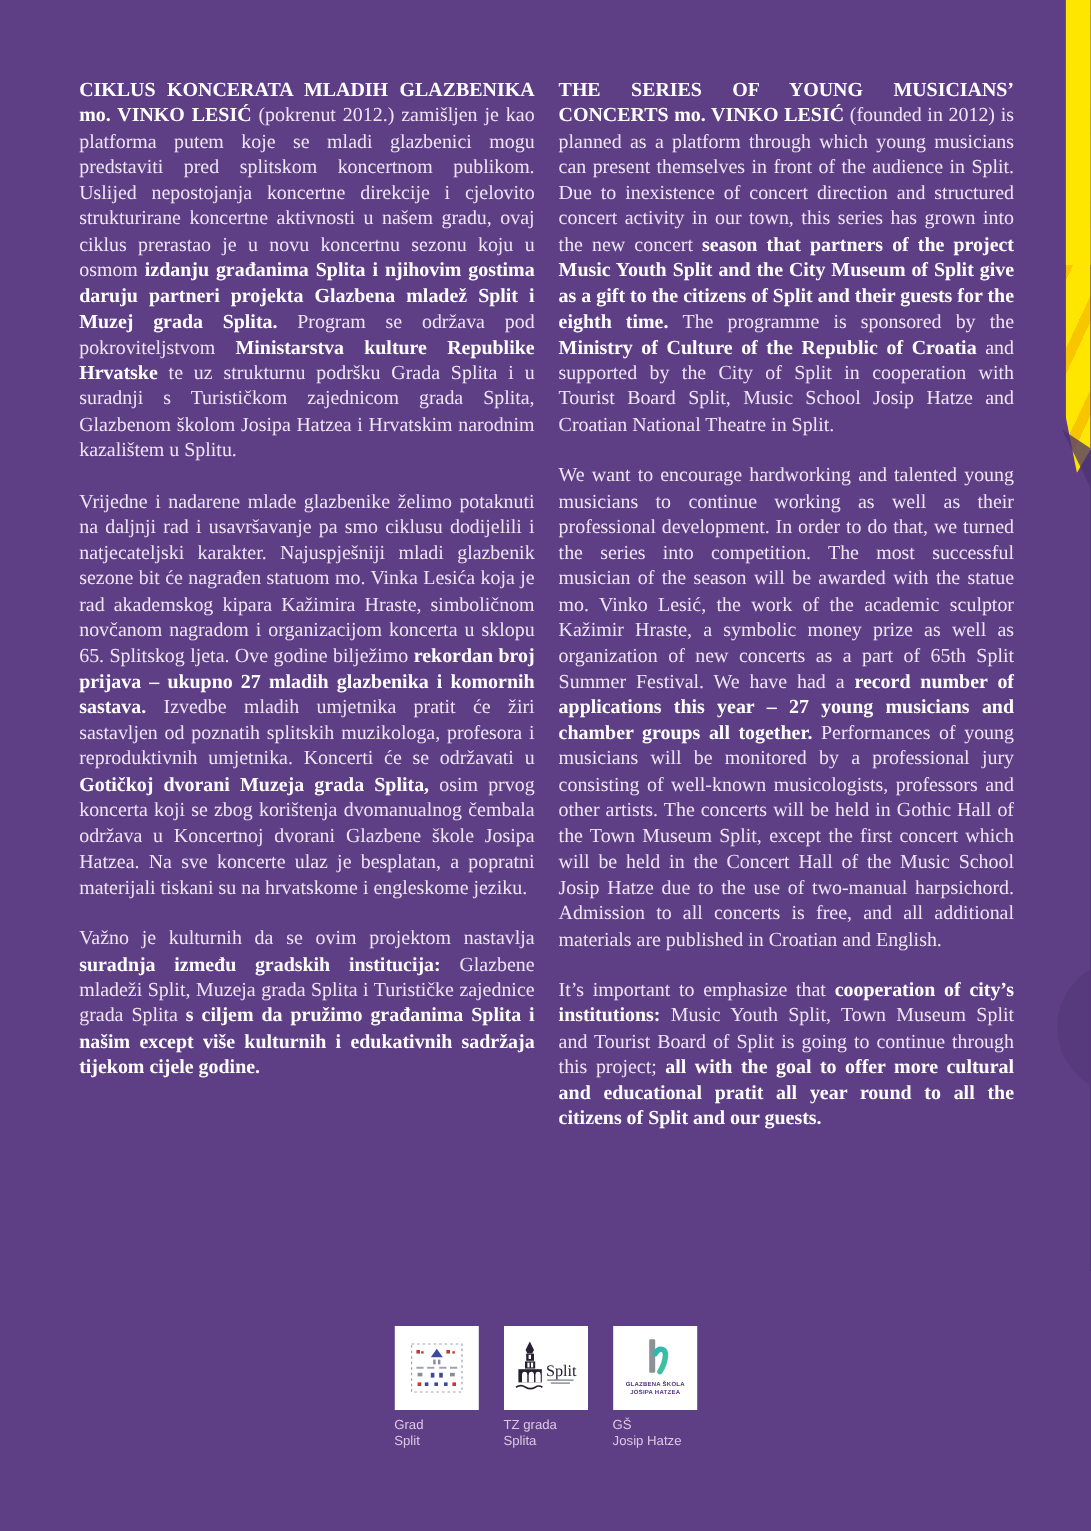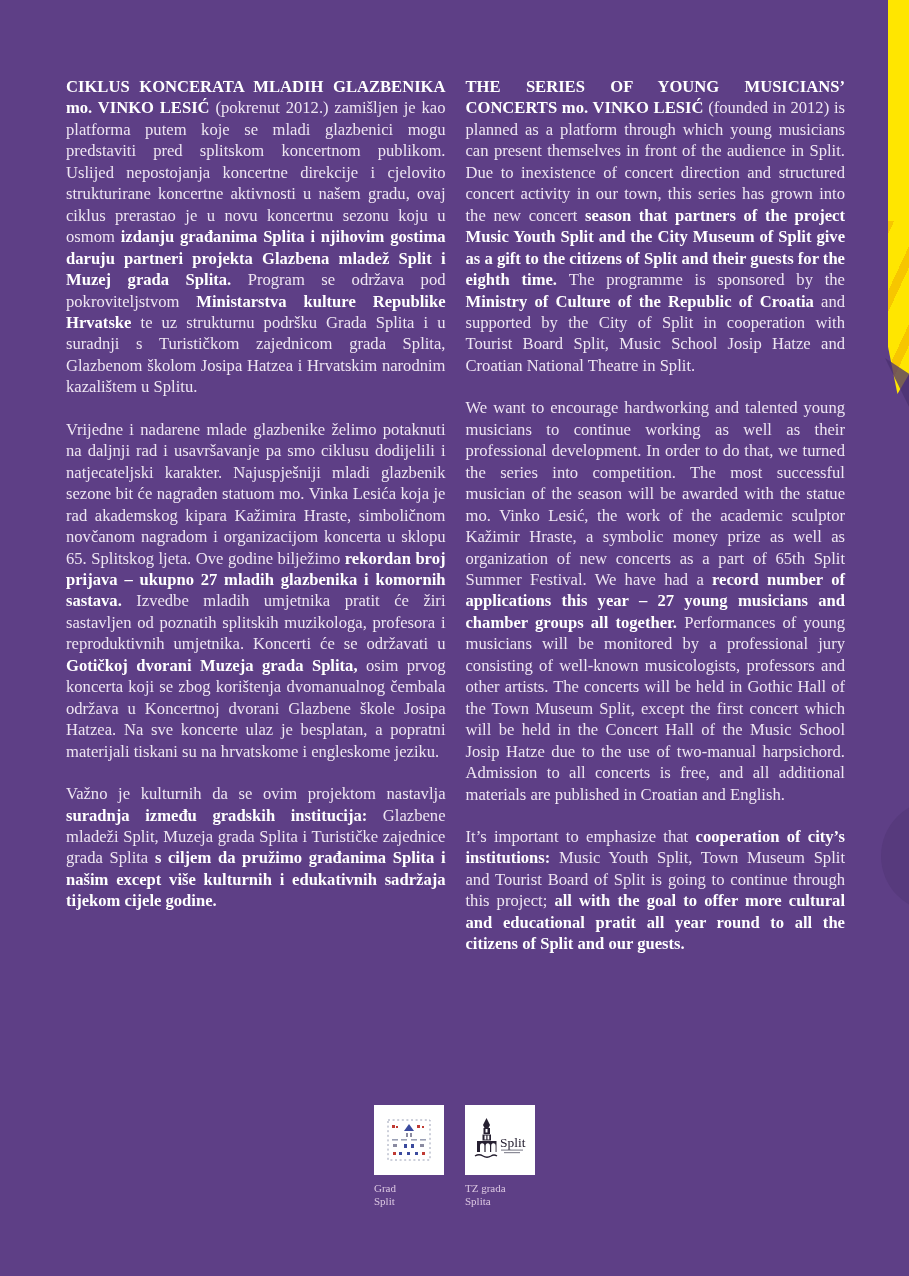--- a/index.html
+++ b/index.html
@@ -34,35 +34,35 @@
     position:absolute;left:66px;top:64px;width:779px;
     display:flex;gap:20px;
   }
   .col{
     flex:1 1 0;
     color:#eee5f2;
     font-size:16.6px;line-height:21.45px;
     text-align:justify;
     text-justify:inter-word;
   }
-  .col p{margin:12px 0 21px 0;}
+  .col p{margin:0 0 21px 0;}
   .col b{color:#ffffff;font-weight:bold;}
   
   .logos{
     position:absolute;top:1105px;left:0;width:909px;
     display:flex;justify-content:center;gap:21px;
   }
   .logo-cell{width:70px;text-align:left;}
   .logo-box{
     width:70px;height:70px;background:#ffffff;
     display:flex;align-items:center;justify-content:center;
   }
   .caption{
     margin-top:7px;
-    font-family:Liberation Serif, serif;
+    font-family:Liberation Sans, sans-serif;
     font-size:11px;line-height:13px;
     color:#dcc8e2;
     white-space:pre-line;
   }
 </style>
 </head>
 <body>
 
 <div class="page">
 
@@ -131,15 +131,33 @@
           <path d="M4 39 q 4 -2.5 8 0 q 4 2.5 8 0 q 3 -2 6 0" fill="none" stroke="#262031" stroke-width="1.4"></path>
           <text x="29" y="30" font-family="Liberation Serif, serif" font-size="13.5" fill="#262031">Split</text>
           <rect x="30" y="32.5" width="22" height="1.2" fill="#8c8c98"></rect>
           <rect x="33" y="35" width="16" height="1.2" fill="#8c8c98"></rect>
         </svg>
       </div>
       <div class="caption">TZ grada
 Splita</div>
     </div>
 
+    <div class="logo-cell">
+      <div class="logo-box">
+        <svg width="54" height="54" viewBox="0 0 54 54">
+          <defs>
+            <linearGradient id="hookGrad" x1="0" y1="0" x2="1" y2="1">
+              <stop offset="0" stop-color="#29b7b2"></stop>
+              <stop offset="1" stop-color="#45c39a"></stop>
+            </linearGradient>
+          </defs>
+          <rect x="22" y="3" width="5" height="28" rx="1" fill="#8d9297"></rect>
+          <path d="M27 15 C 30 9.5, 36 10.5, 35.5 17 C 35.2 22, 33.5 26, 31 30" fill="none" stroke="url(#hookGrad)" stroke-width="4.6" stroke-linecap="round"></path>
+          <text x="27" y="42" text-anchor="middle" font-family="Liberation Sans, sans-serif" font-size="5" font-weight="bold" fill="#56327d" letter-spacing="0.2">GLAZBENA ŠKOLA</text>
+          <text x="27" y="48.5" text-anchor="middle" font-family="Liberation Sans, sans-serif" font-size="5" font-weight="bold" fill="#56327d" letter-spacing="0.2">JOSIPA HATZEA</text>
+        </svg>
+      </div>
+      <div class="caption">GŠ
+Josip Hatze</div>
+    </div>
 
   </div>
 </div>
 
 </body></html>

